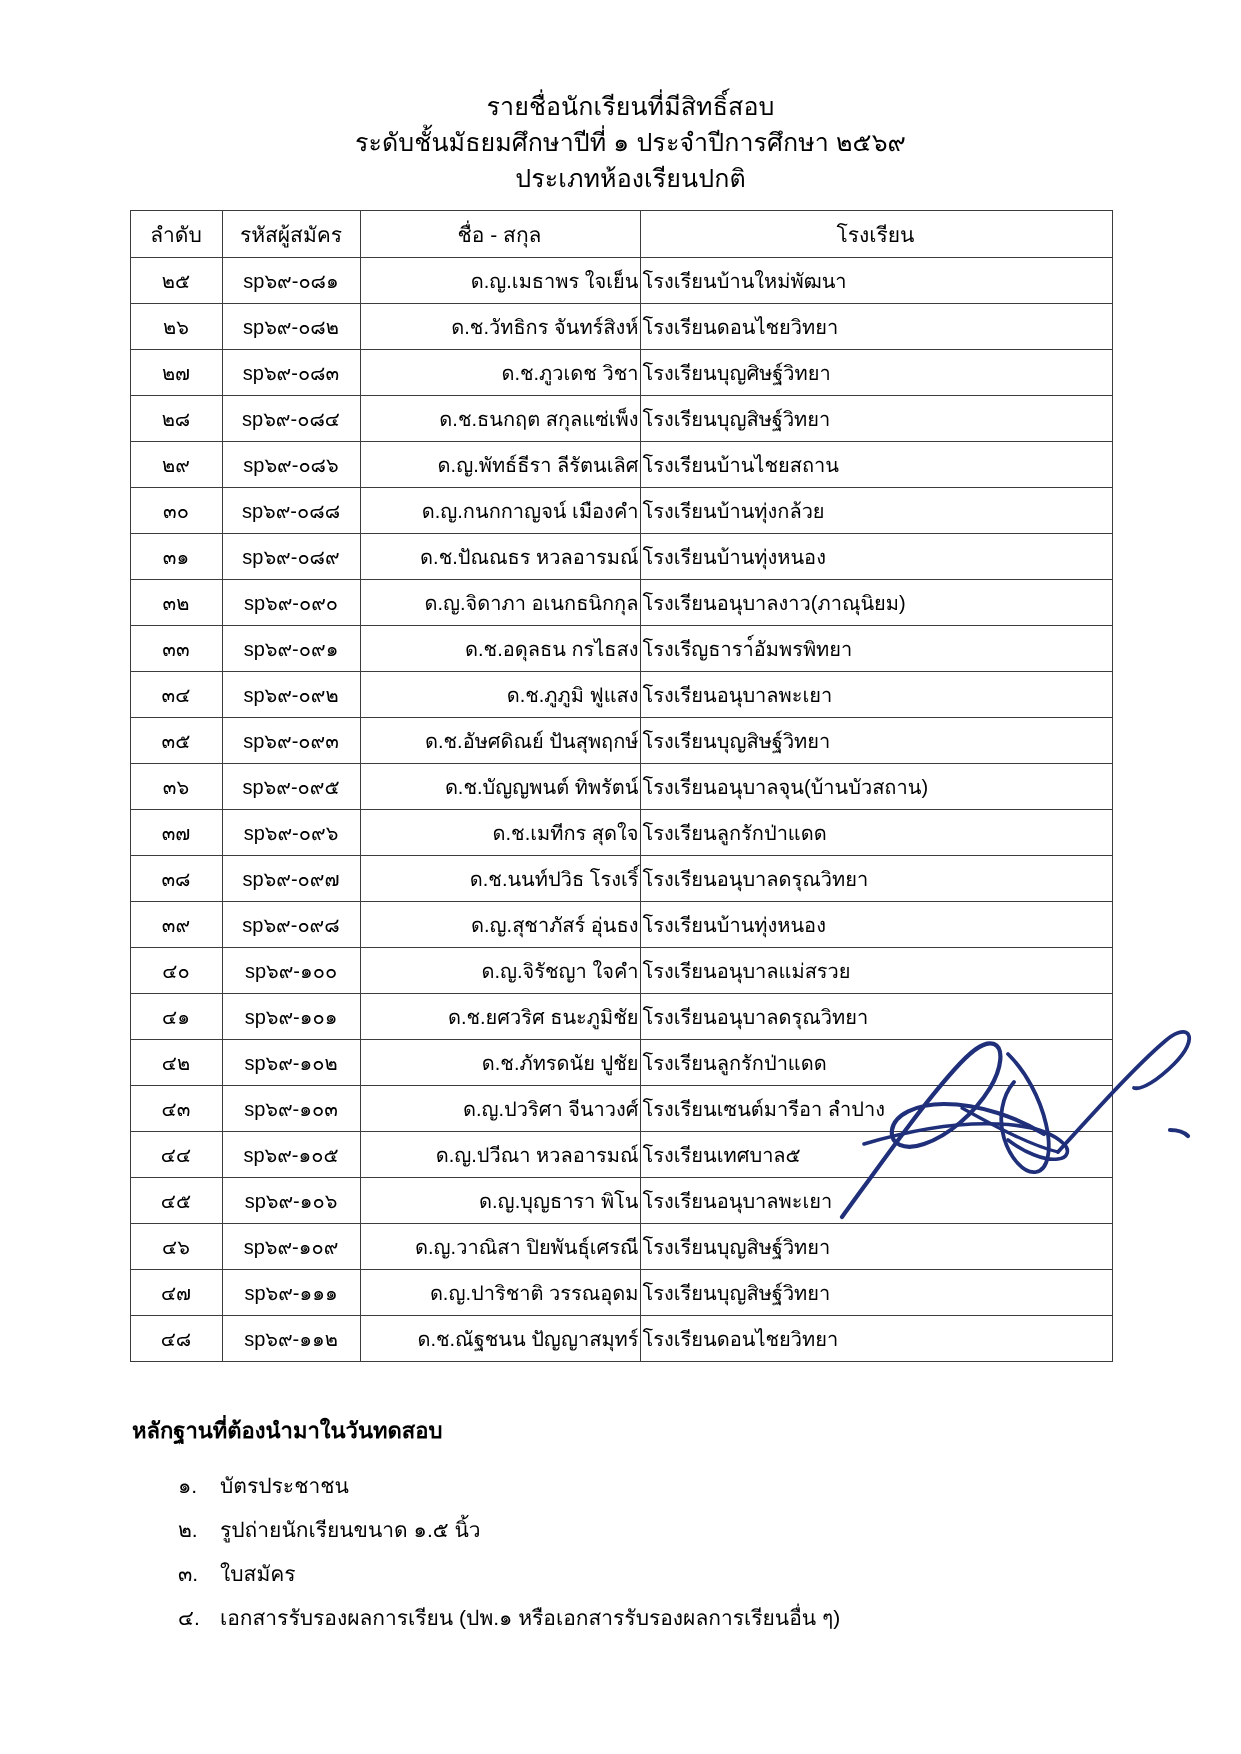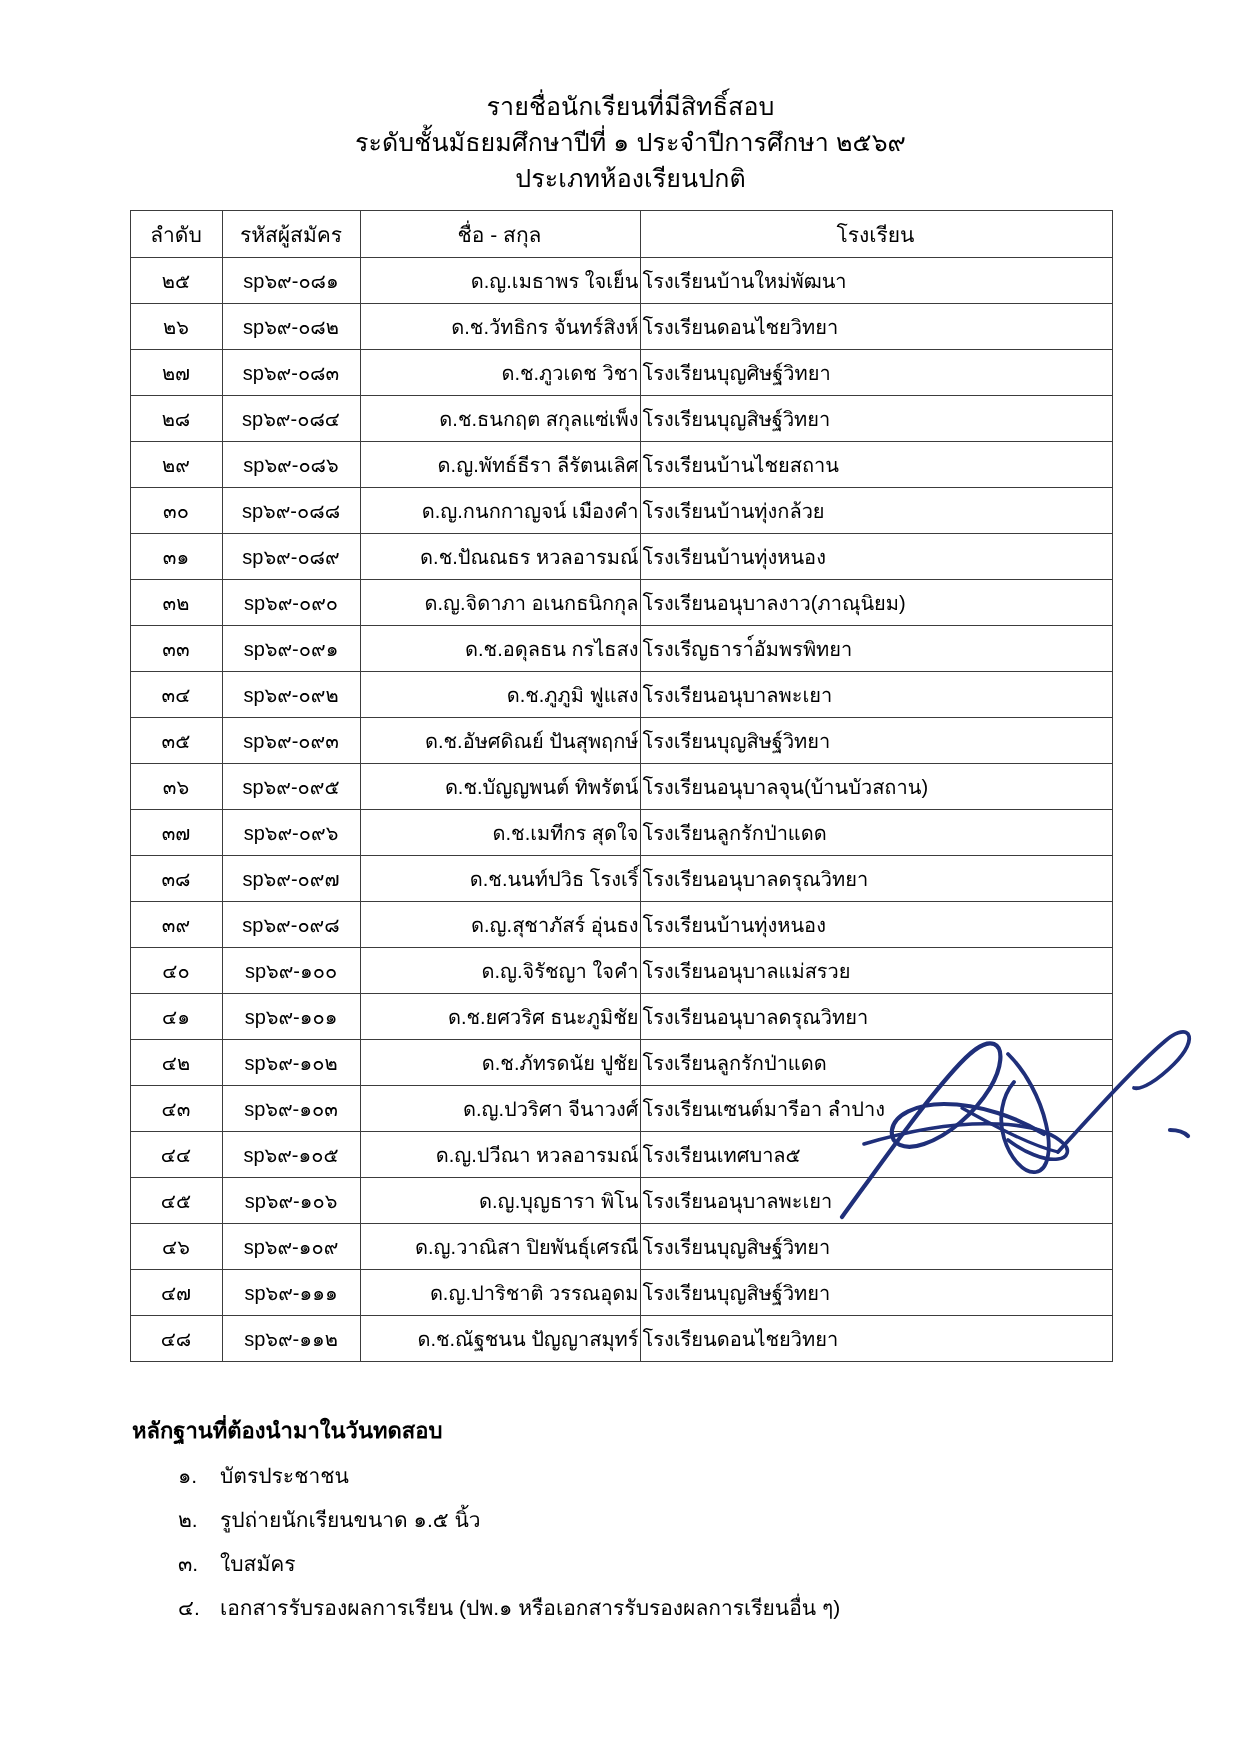--- a/index.html
+++ b/index.html
@@ -72,21 +72,21 @@
 
   
   .footer {
     margin: 52px 0 0 132px;
     width: 900px;
   }
   .footer-heading {
     font-size: 22px;
     font-weight: 700;
     line-height: 34px;
-    margin-bottom: 6px;
+    margin-bottom: 16px;
   }
   .req-list {
     list-style: none;
     margin: 0;
     padding: 0 0 0 46px;
   }
   .req-item {
     display: flex;
     align-items: baseline;
     font-size: 21px;

